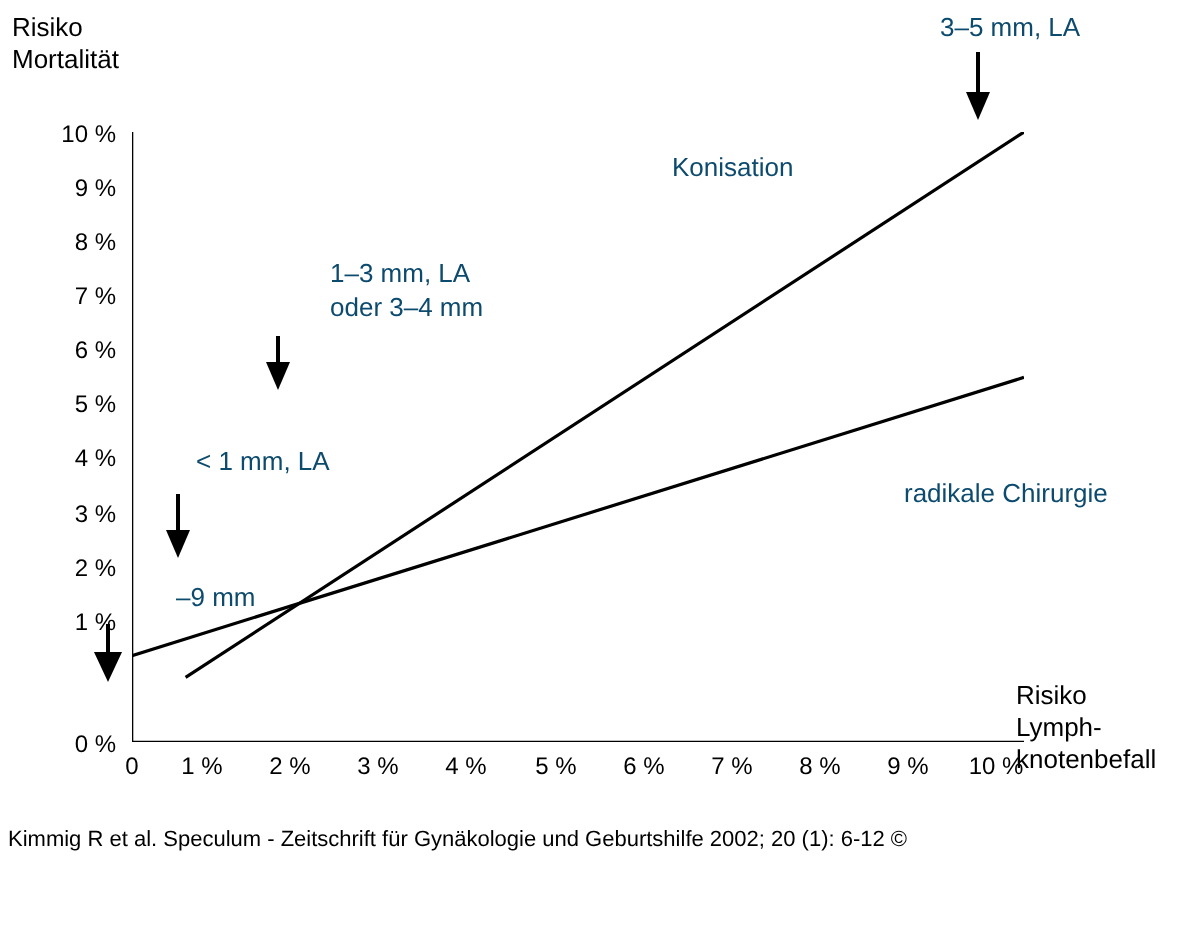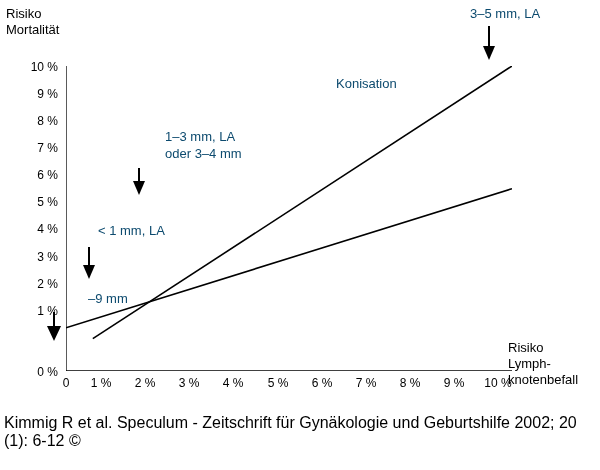--- a/index.html
+++ b/index.html
@@ -77,21 +77,21 @@
   #label-minus3mm   { left: 88px; top: 290px; }
 
   
   #arrows { left: 0; top: 0; width: 600px; height: 470px; pointer-events: none; }
 
   
   #footer {
     left: 4px;
     top: 414px;
     width: 592px;
-    font-size: 16px;
+    font-size: 11px;
     color: #000;
   }
 </style>
 </head>
 <body>
 
 <div id="root">
 
   <div class="abs" id="y-axis-title">Risiko
 Mortalität</div>
@@ -183,20 +183,21 @@
       <polygon points="89,279 83,265 95,265" fill="#000"></polygon>
     </g>
 
     <g>
       <line x1="54" y1="312" x2="54" y2="330" stroke="#000" stroke-width="2"></line>
       <polygon points="54,341 47,326 61,326" fill="#000"></polygon>
     </g>
   </svg>
 
   <div class="abs annot" id="label-konisation">Konisation</div>
+  <div class="abs annot" id="label-radikale">radikale Chirurgie</div>
   <div class="abs annot" id="label-3-5mm">3–5 mm, LA</div>
   <div class="abs annot" id="label-1-3mm">1–3 mm, LA
 oder 3–4 mm</div>
   <div class="abs annot" id="label-lt1mm">&lt; 1 mm, LA</div>
   <div class="abs annot" id="label-minus3mm">–9 mm</div>
 
   <div class="abs" id="footer">Kimmig R et al. Speculum - Zeitschrift für Gynäkologie und Geburtshilfe 2002; 20 (1): 6-12 ©</div>
 
 </div>
 

